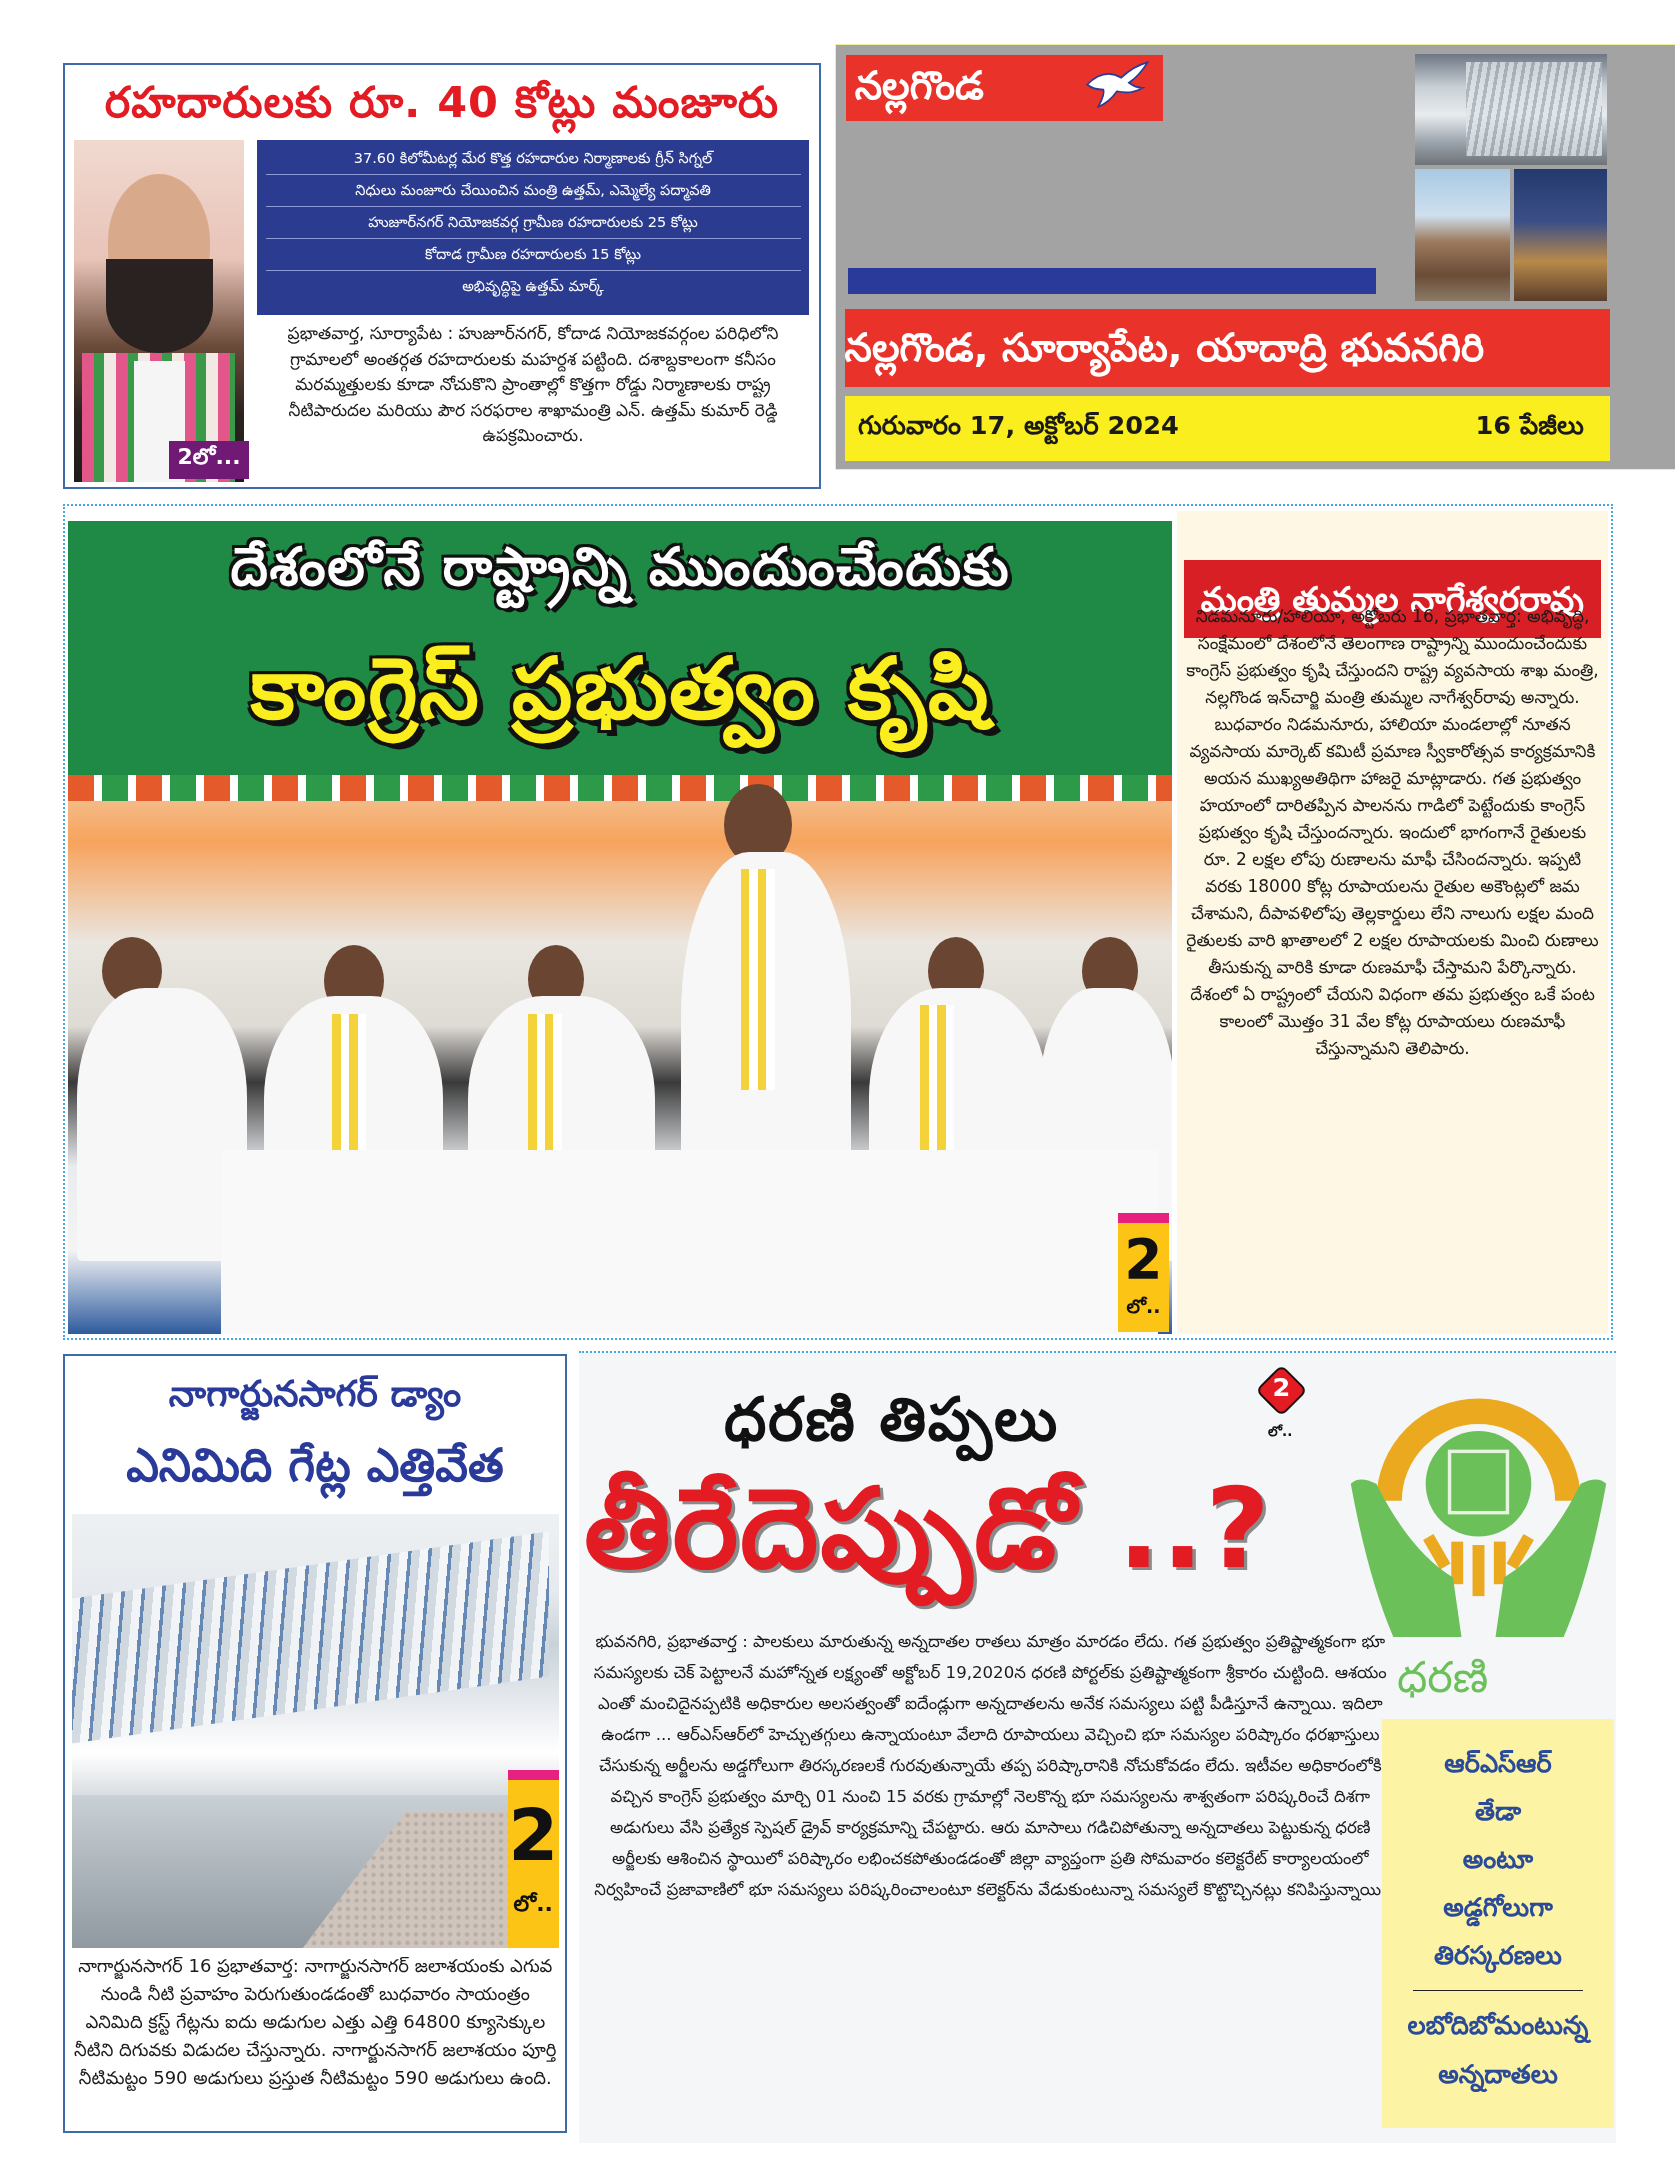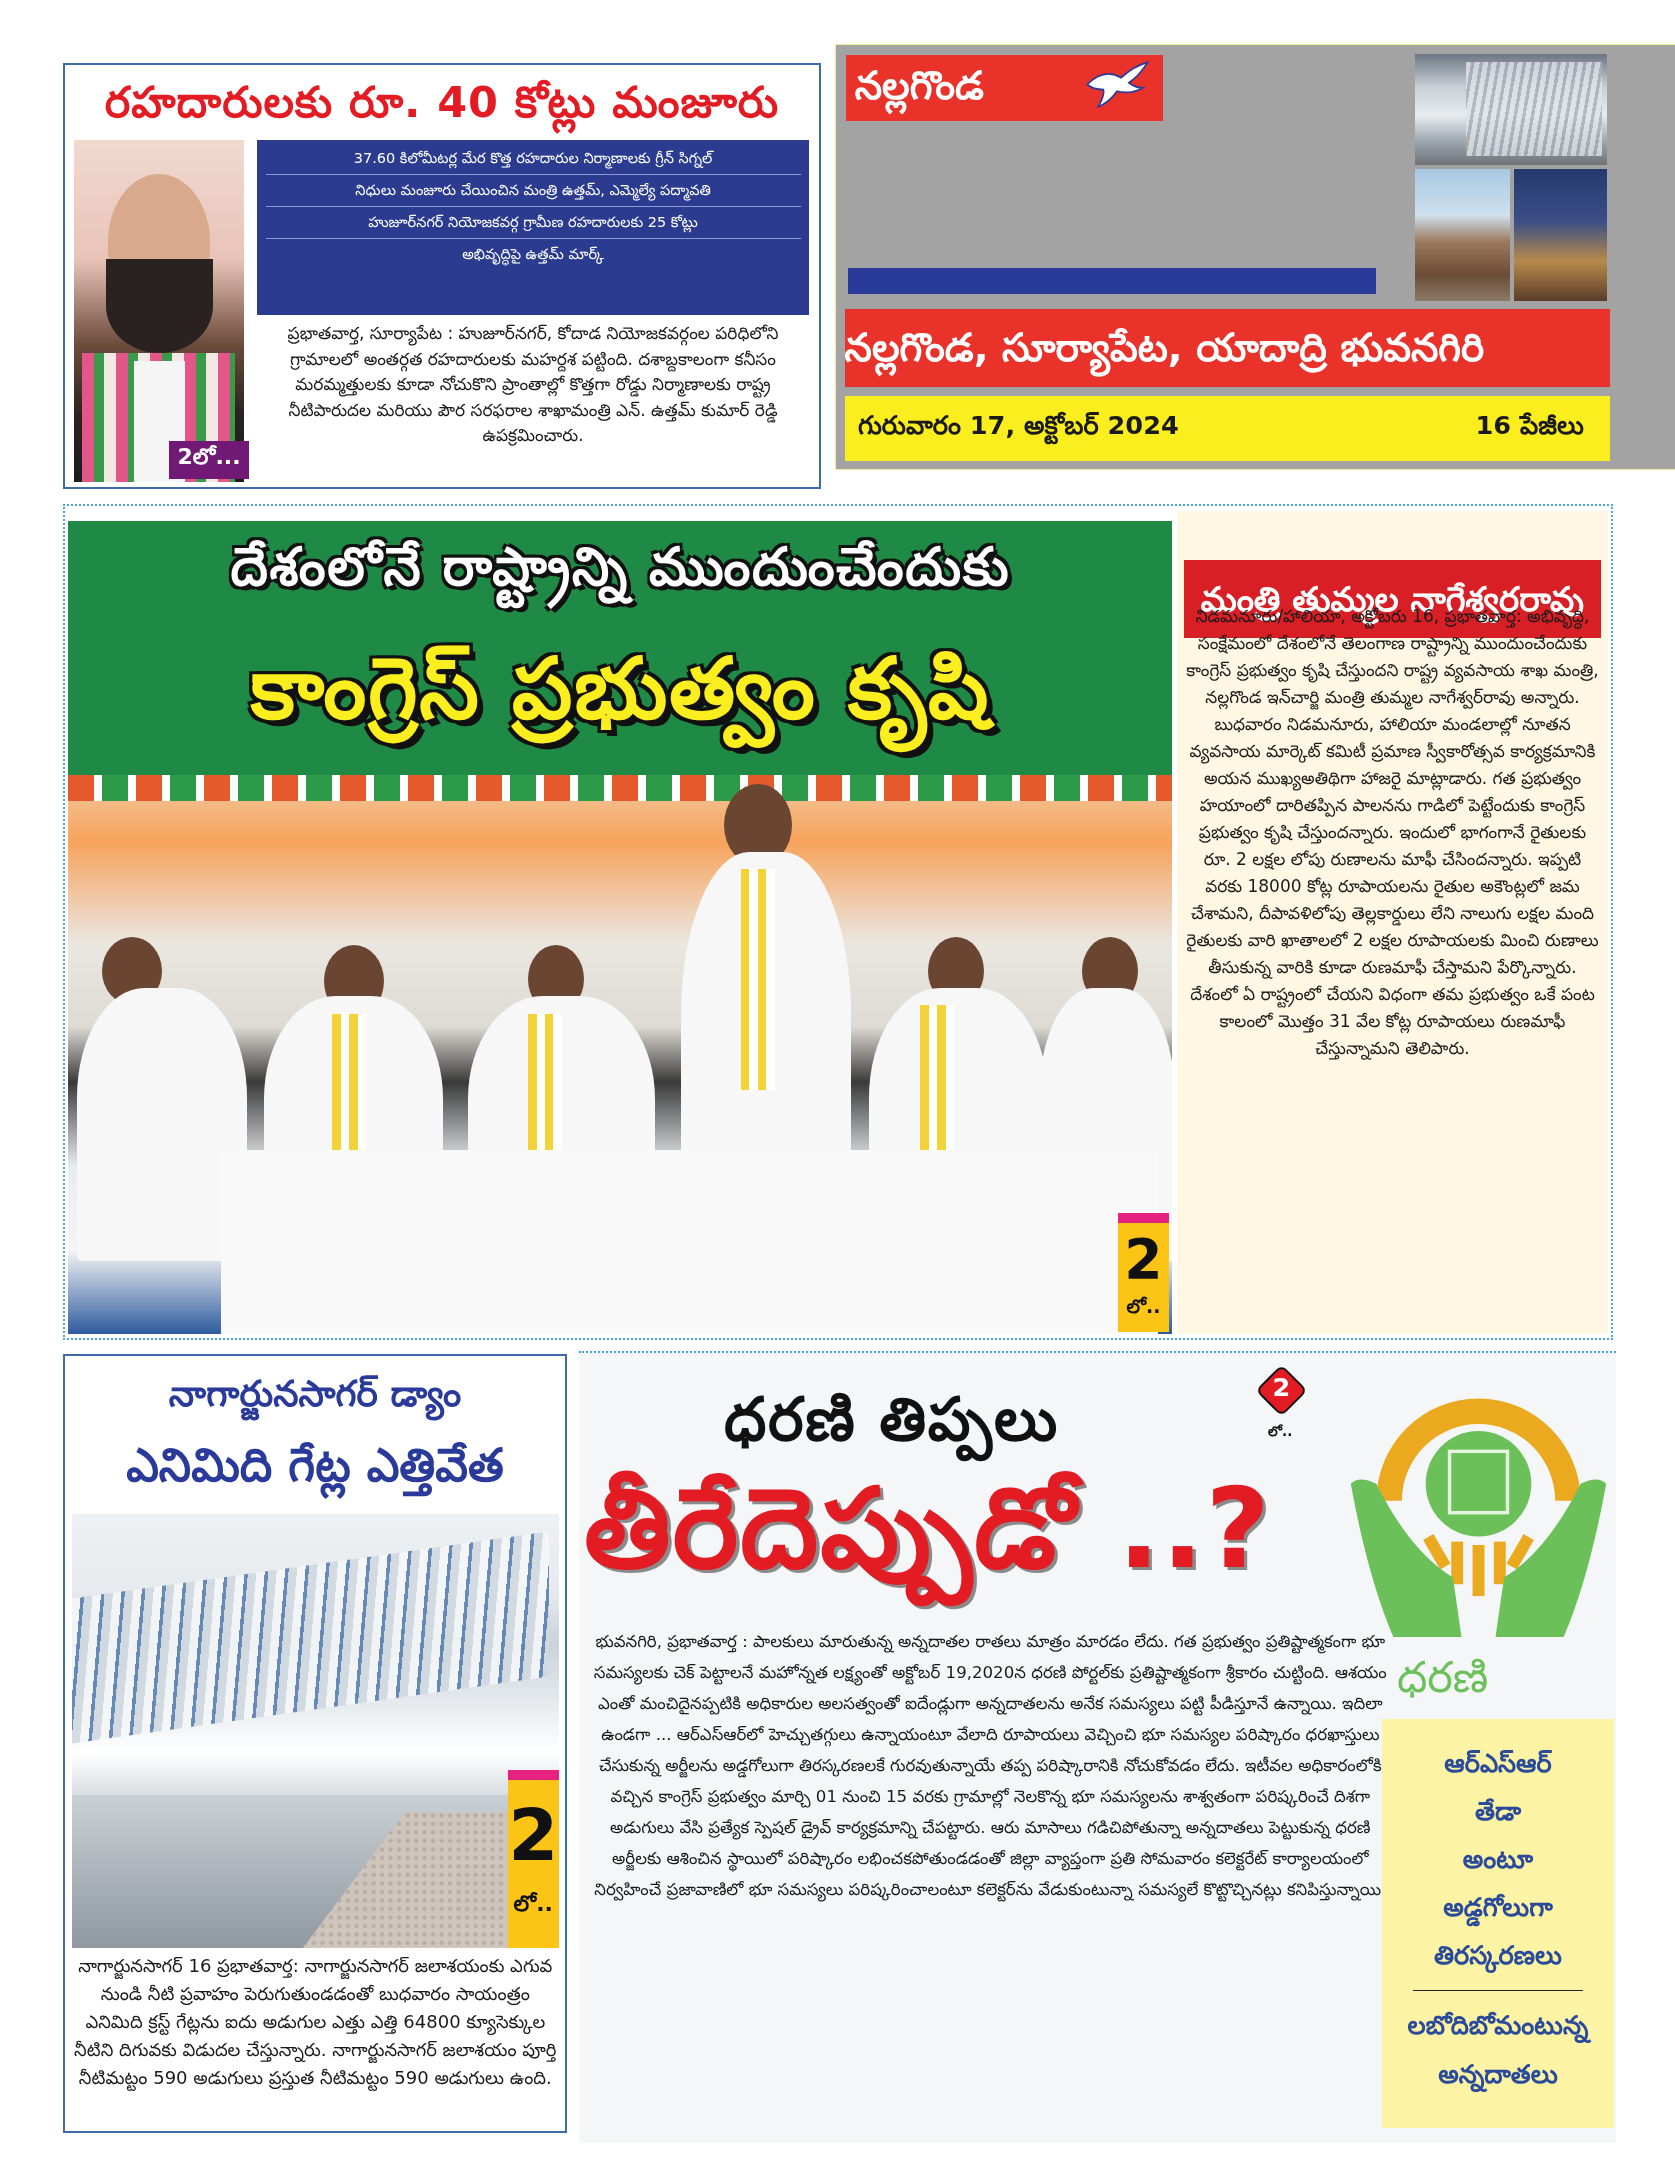--- a/index.html
+++ b/index.html
@@ -98,20 +98,21 @@
     <div class="face"></div>
     <div class="beard"></div>
     <div class="scarf"></div>
     <div class="shirt"></div>
   </div>
   <span class="ref-badge-red">2లో...</span>
   <div class="bullets">
     <div class="b">37.60 కిలోమీటర్ల మేర కొత్త రహదారుల నిర్మాణాలకు గ్రీన్ సిగ్నల్</div>
     <div class="b">నిధులు మంజూరు చేయించిన మంత్రి ఉత్తమ్, ఎమ్మెల్యే పద్మావతి</div>
     <div class="b">హుజూర్‌నగర్ నియోజకవర్గ గ్రామీణ రహదారులకు 25 కోట్లు</div>
+    <div class="b">కోదాడ గ్రామీణ రహదారులకు 15 కోట్లు</div>
     <div class="b">అభివృద్ధిపై ఉత్తమ్ మార్క్</div>
   </div>
   <p class="body">ప్రభాతవార్త, సూర్యాపేట : హుజూర్‌నగర్, కోదాడ నియోజకవర్గంల పరిధిలోని గ్రామాలలో అంతర్గత రహదారులకు మహర్దశ పట్టింది. దశాబ్దకాలంగా కనీసం మరమ్మత్తులకు కూడా నోచుకొని ప్రాంతాల్లో కొత్తగా రోడ్డు నిర్మాణాలకు రాష్ట్ర నీటిపారుదల మరియు పౌర సరఫరాల శాఖామంత్రి ఎన్. ఉత్తమ్ కుమార్ రెడ్డి ఉపక్రమించారు.</p>
 </section>
 
 <header id="masthead" class="abs">
   <div class="brand-top">
     <span>నల్లగొండ</span>
   </div>
   <svg class="dove" viewBox="0 0 80 60">

